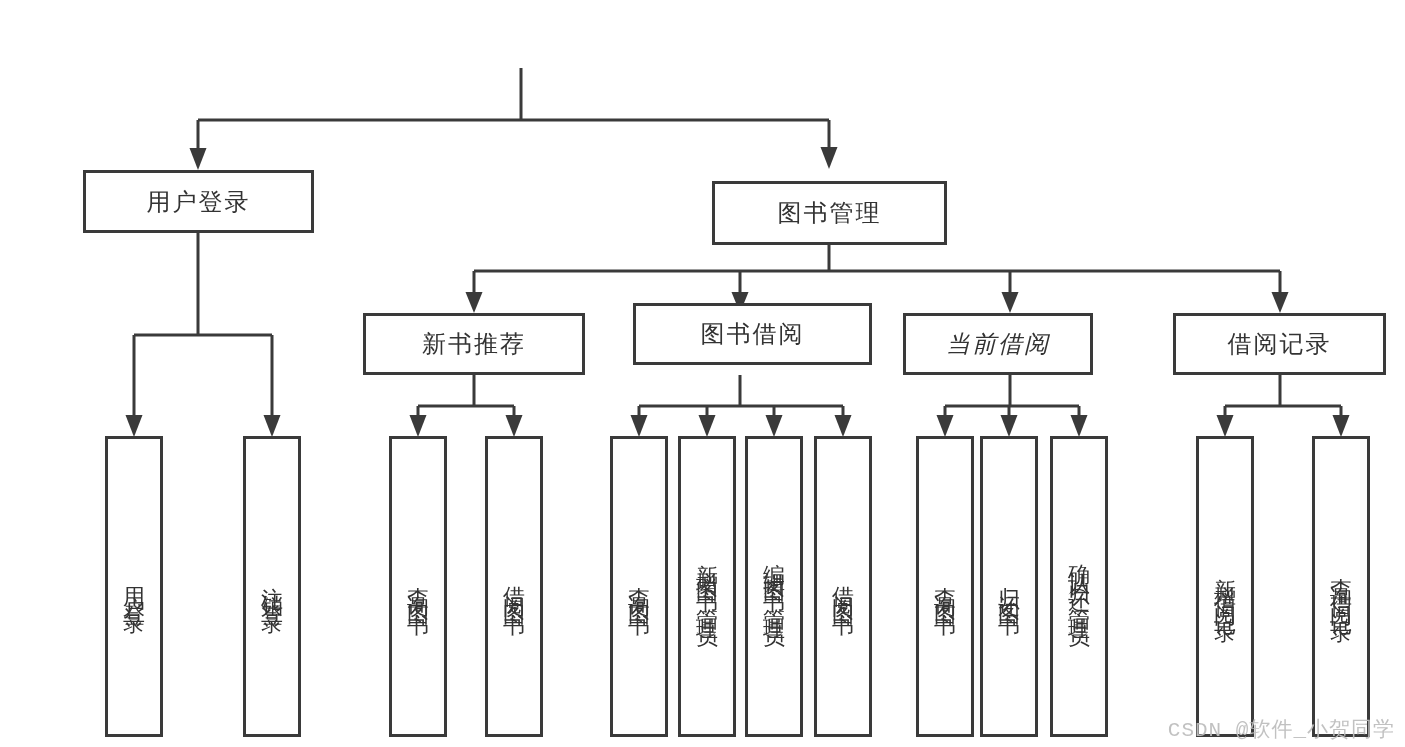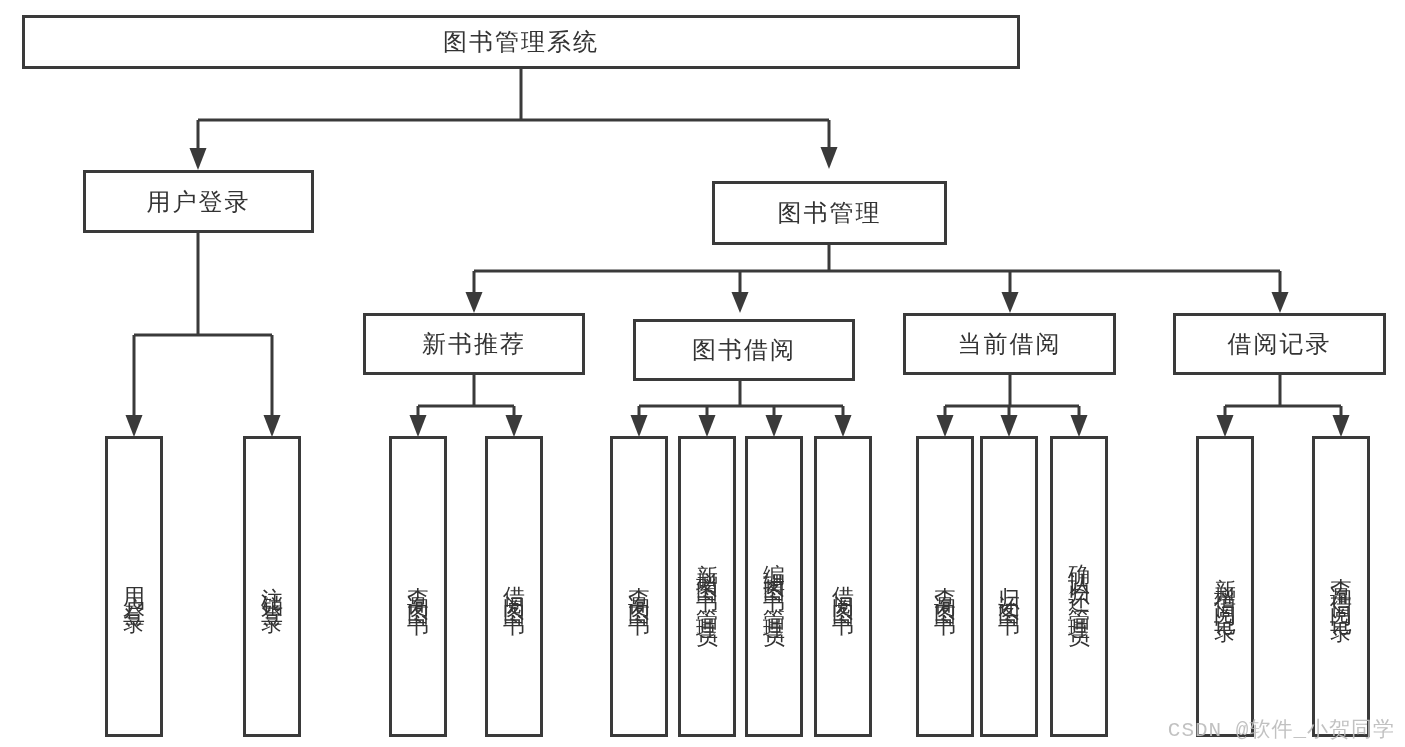--- a/index.html
+++ b/index.html
@@ -44,22 +44,22 @@
     text-orientation: mixed;
     letter-spacing: 9px;
     line-height: 1.1;
     white-space: nowrap;
   }
   
   .n-root   { left: 22px;  top: 15px;  width: 998px; height: 54px; }
   .n-user   { left: 83px;  top: 170px; width: 231px; height: 63px; }
   .n-mgmt   { left: 712px; top: 169px; width: 235px; height: 64px; margin-top: 12px; }
   .n-sec0   { left: 363px; top: 313px; width: 222px; height: 62px; font-family: Liberation Mono, monospace; }
-  .n-sec1   { left: 633px; top: 319px; width: 222px; height: 62px; font-family: Liberation Mono, monospace; }
-  .n-sec2   { left: 903px; top: 313px; width: 213px; height: 62px; }
+  .n-sec1   { left: 633px; top: 303px; width: 239px; height: 62px; font-family: Liberation Mono, monospace; }
+  .n-sec2   { left: 903px; top: 313px; width: 190px; height: 62px; font-style: italic; }
   .n-sec3   { left: 1173px;top: 313px; width: 213px; height: 62px; }
   .leaf     { top: 436px; width: 58px; height: 301px; }
   .n-u0 { left: 105px; }  .n-u1 { left: 243px; }
   .n-a0 { left: 389px; }  .n-a1 { left: 485px; }
   .n-b0 { left: 610px; }  .n-b1 { left: 678px; } .n-b2 { left: 745px; } .n-b3 { left: 814px; }
   .n-c0 { left: 916px; }  .n-c1 { left: 980px; } .n-c2 { left: 1050px; }
   .n-d0 { left: 1196px; } .n-d1 { left: 1312px; }
   .watermark {
     position: absolute;
     right: 10px;
@@ -117,23 +117,20 @@
 
       <polygon points="936.5,415 953.5,415 945,437"></polygon>
       <polygon points="1000.5,415 1017.5,415 1009,437"></polygon>
       <polygon points="1070.5,415 1087.5,415 1079,437"></polygon>
 
       <polygon points="1216.5,415 1233.5,415 1225,437"></polygon>
       <polygon points="1332.5,415 1349.5,415 1341,437"></polygon>
     </g>
   </svg>
 
-  <div class="node n-root">
-    <span>图书管理系统</span>
-  </div>
 
   <div class="node n-user">
     <span>用户登录</span>
   </div>
   <div class="node n-mgmt">
     <span>图书管理</span>
   </div>
 
   <div class="node n-sec0">
     <span>新书推荐</span>

